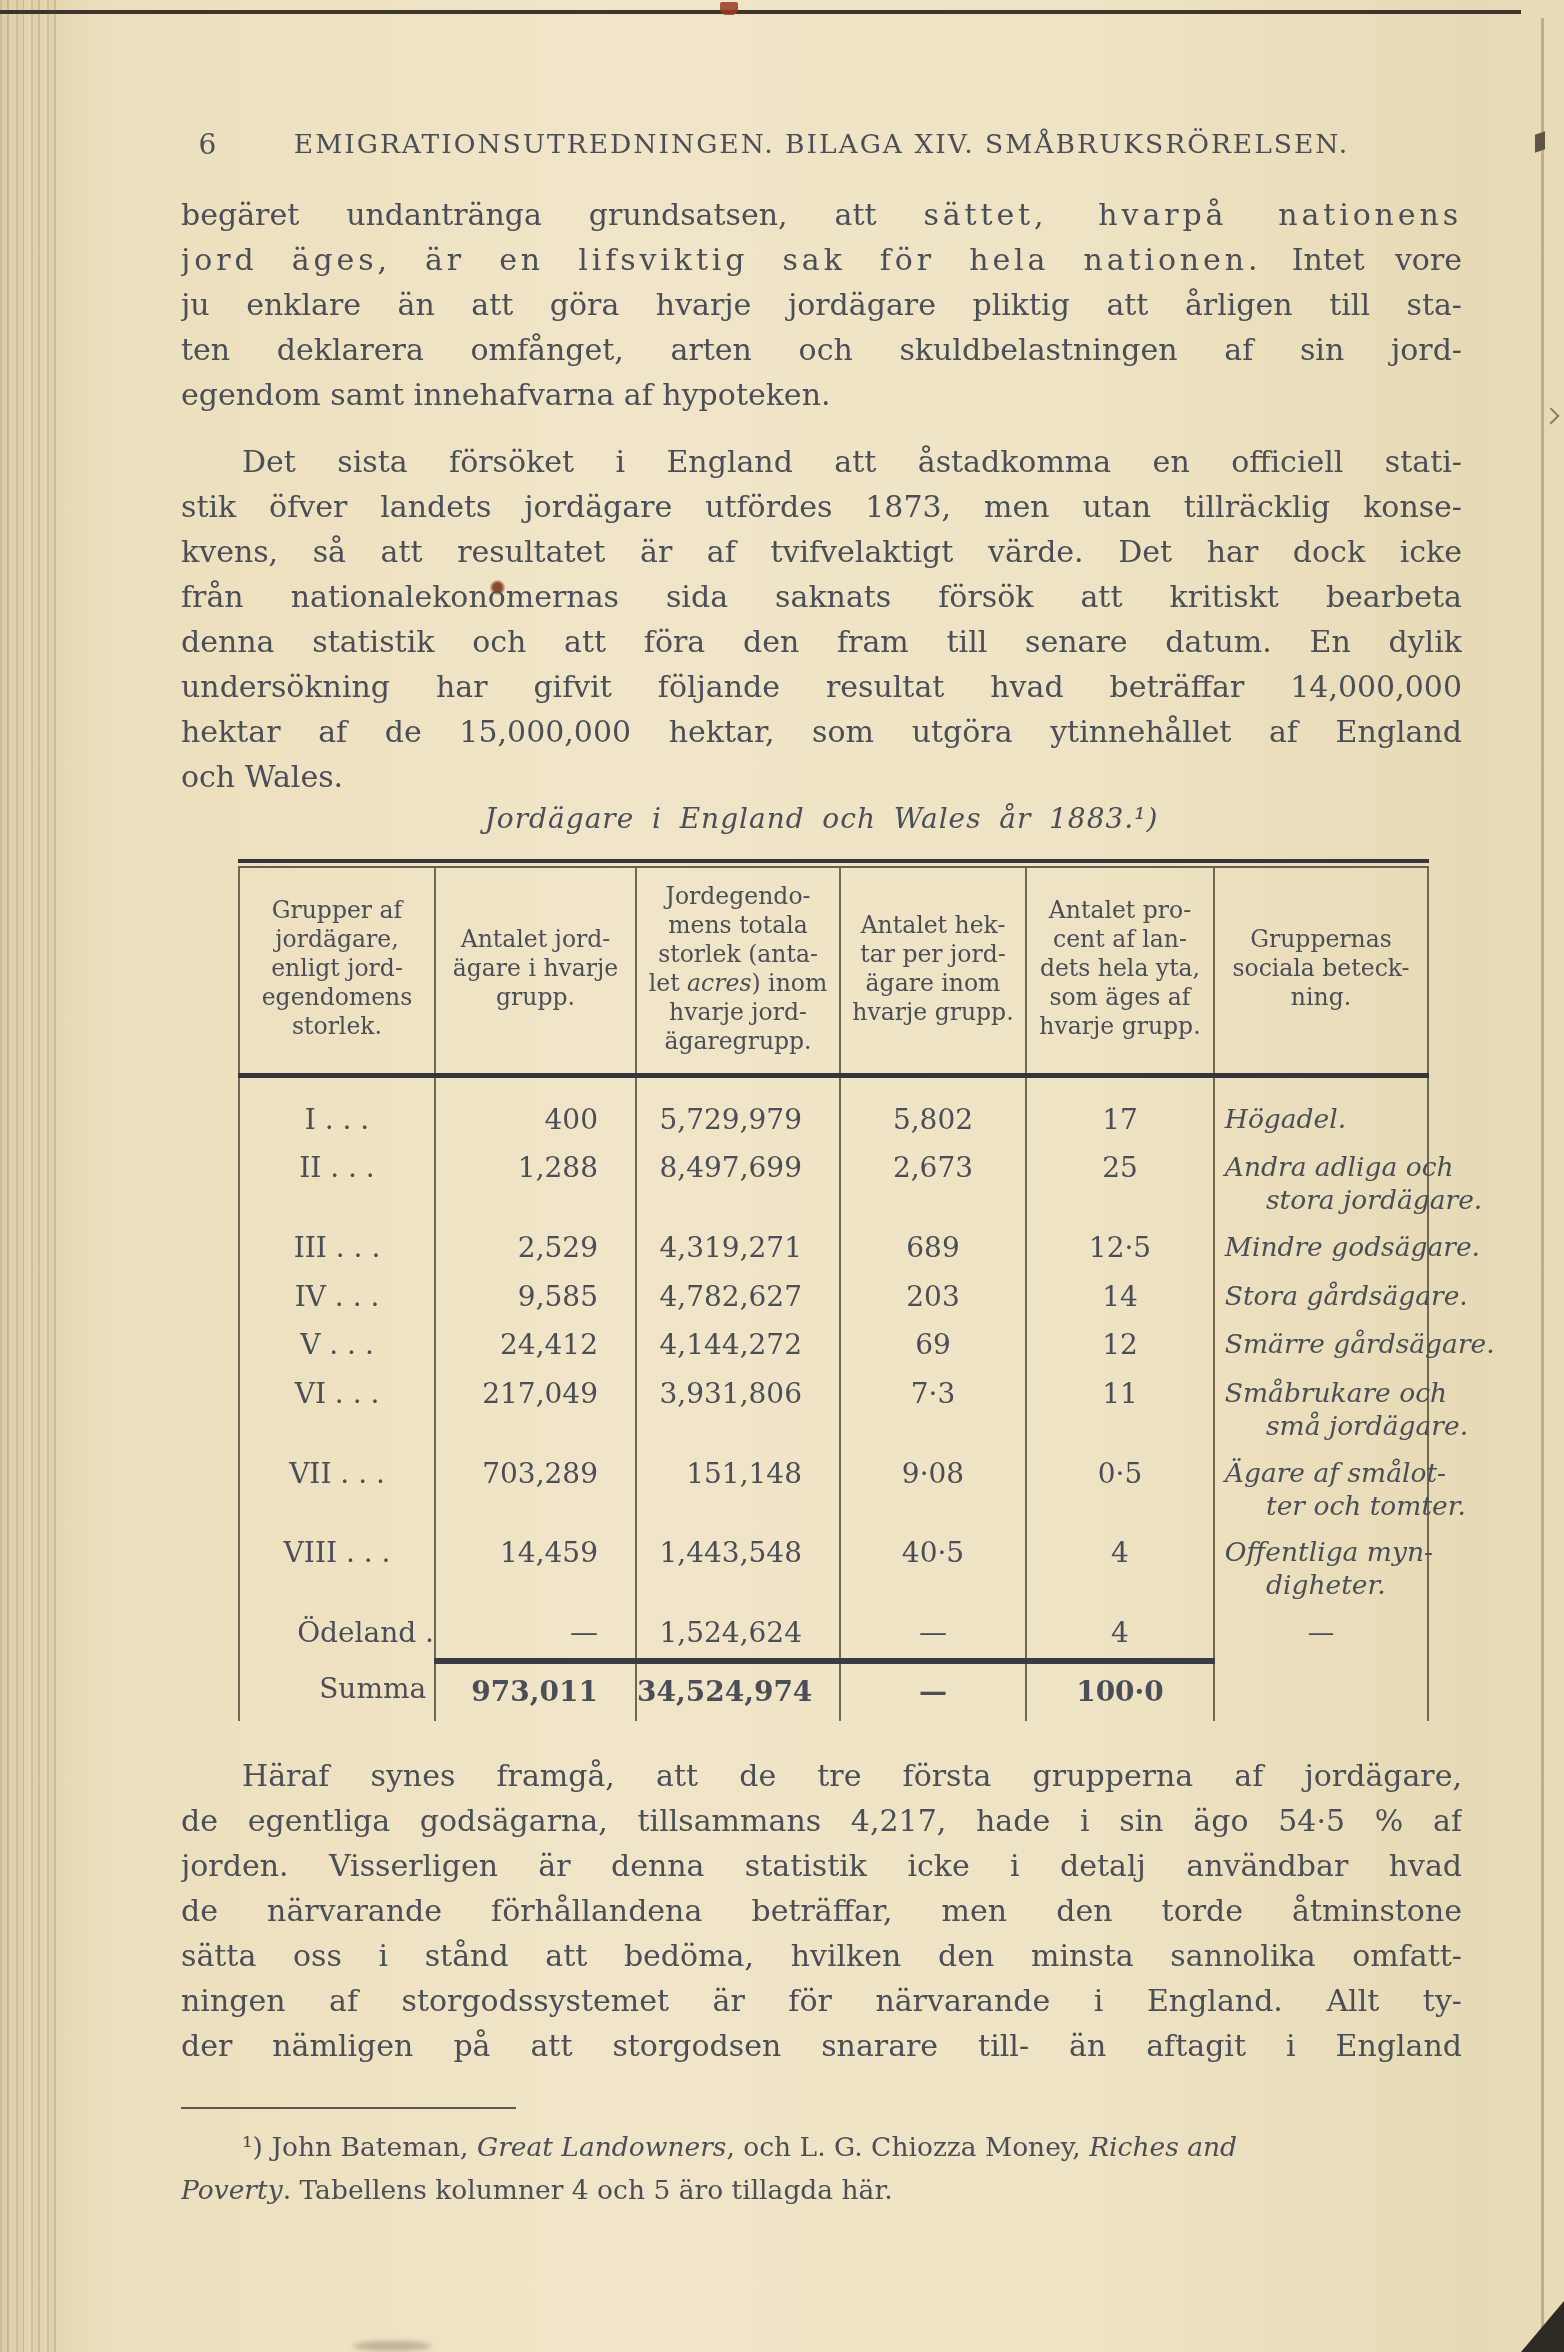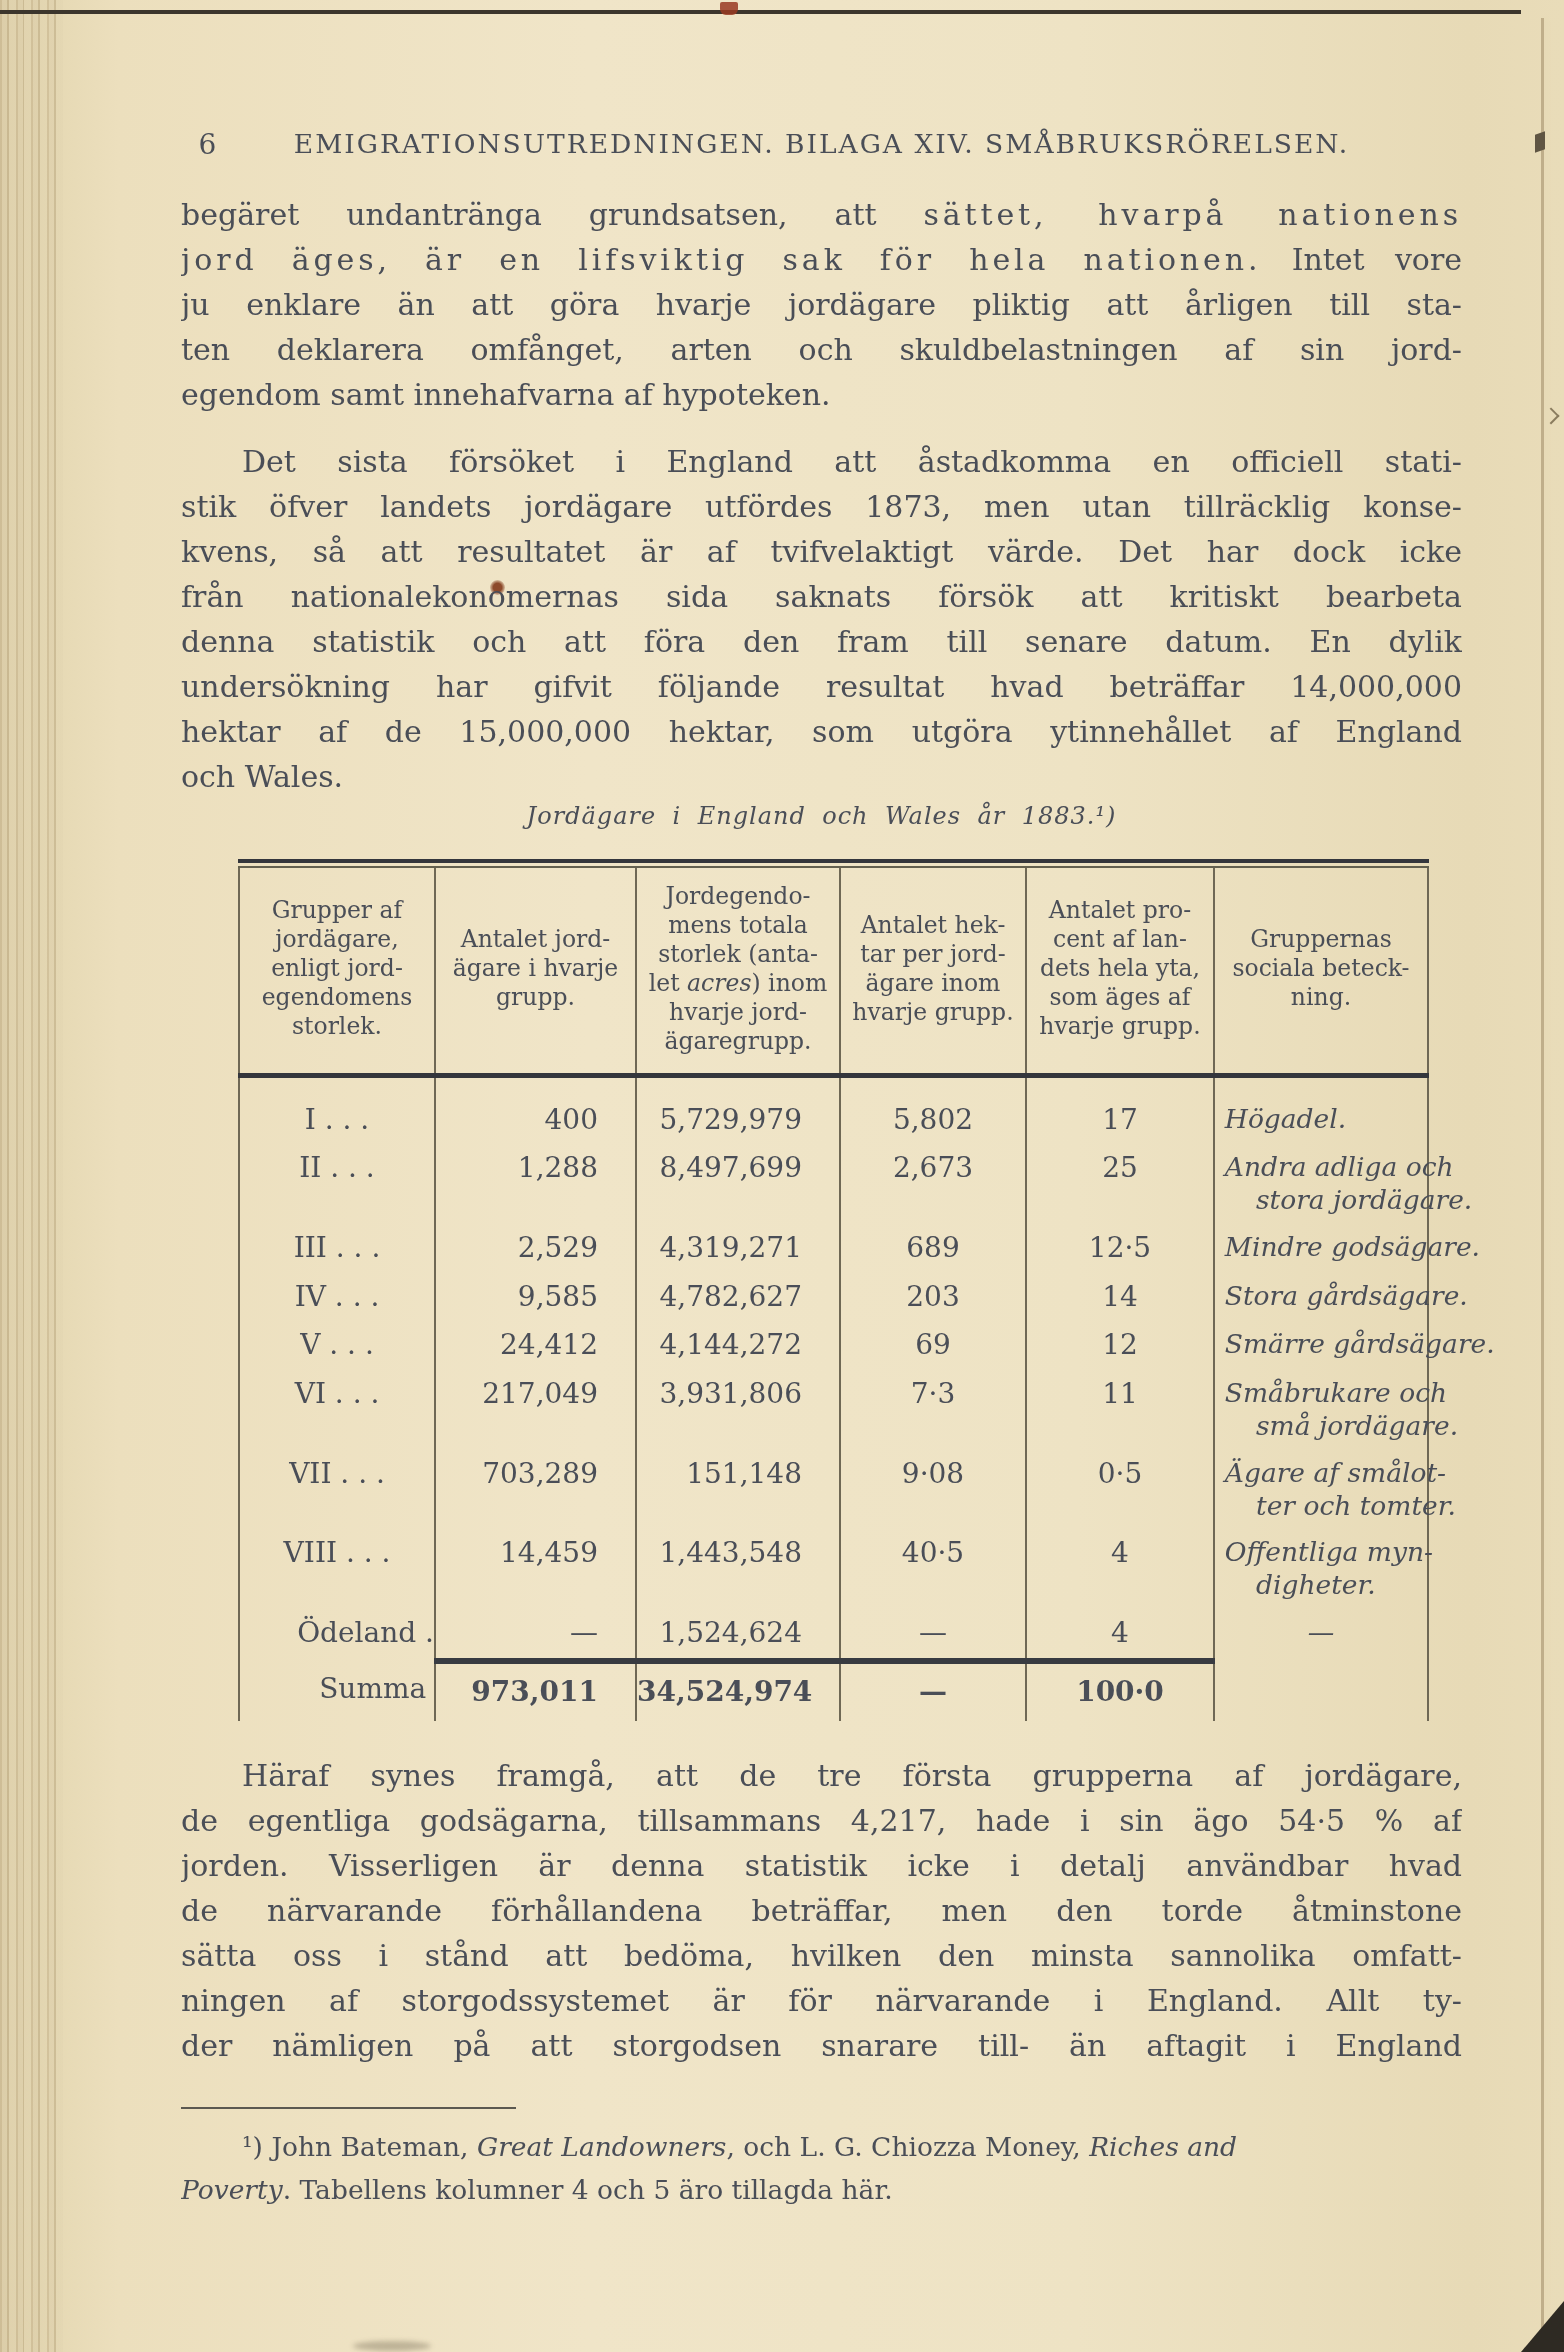--- a/index.html
+++ b/index.html
@@ -31,38 +31,38 @@
   
   .para{position:absolute;left:181px;width:1281px;color:var(--ink);font-size:30px;}
   .para .line{display:block;height:45px;line-height:45px;text-align:justify;text-align-last:justify;overflow:hidden;white-space:nowrap;}
   .para .line.last{text-align-last:left;}
   .para.indent .line:first-child{text-indent:61px;}
   .ls{letter-spacing:3.9px;}
   #para1{top:192px;} #para2{top:439px;} #para3{top:1753px;}
 
   
   .caption{position:absolute;left:181px;top:802px;width:1281px;text-align:center;font-style:italic;
-           font-size:24px;color:var(--ink);word-spacing:7.8px;letter-spacing:1px;}
+           font-size:28px;color:var(--ink);word-spacing:7.8px;letter-spacing:1px;}
 
   
   .tablewrap{position:absolute;left:238px;top:859px;width:1191px;border-top:4.9px solid var(--table-rule);}
   .tablewrap .thinrule{height:2px;background:#63604f;margin-top:2.9px;}
   table.dtable{border-collapse:collapse;table-layout:fixed;width:1189px;margin-top:0;color:var(--ink);}
   .dtable th,.dtable td{border-right:2px solid var(--column-line);}
   .dtable th:first-child,.dtable td:first-child{border-left:2px solid var(--column-line);}
   .dtable thead th{border-bottom:5.9px solid var(--table-rule);vertical-align:middle;padding:13.7px 3.9px 17.6px;font-weight:normal;}
   .hline{display:block;text-align:center;font-size:23.5px;line-height:29px;}
   .dtable tbody td{vertical-align:top;padding:5.9px 0 7.8px;font-size:28px;line-height:35px;}
   .dtable tbody tr:first-child td{padding-top:23.5px;}
   .c-label{text-align:center;}
   .dtable td:nth-child(2),.dtable td:nth-child(3){text-align:right;padding-right:37px;}
   .dtable td:nth-child(4),.dtable td:nth-child(5){text-align:center;}
   .c-social{text-align:left;font-style:italic;}
   .sline{display:block;font-size:26.5px;line-height:33px;white-space:nowrap;padding-left:9.8px;}
-  .sline.cont{padding-left:41px;}
+  .sline.cont{padding-left:41px;margin-left:10px;}
   tr.odeland td.c-label{text-align:right;padding-left:13px;}
   tr.odeland .sline{text-align:center;padding-left:0;}
   tr.summa td{border-top:6.9px solid #383b41;font-weight:bold;padding-top:9.8px;padding-bottom:11.8px;}
   tr.summa td:first-child,tr.summa td:last-child{border-top:none;}
   tr.summa td.c-label{text-align:right;padding-right:7.8px;font-weight:normal;}
 
   
   .fnrule{position:absolute;left:181px;top:2107px;width:335px;height:2px;background:#5b5850;}
   .footnote{position:absolute;left:181px;top:2125px;width:1284px;color:var(--ink);font-size:26.5px;}
   .footnote .line{display:block;height:43px;line-height:43px;text-align:left;text-align-last:left;white-space:nowrap;overflow:hidden;}

